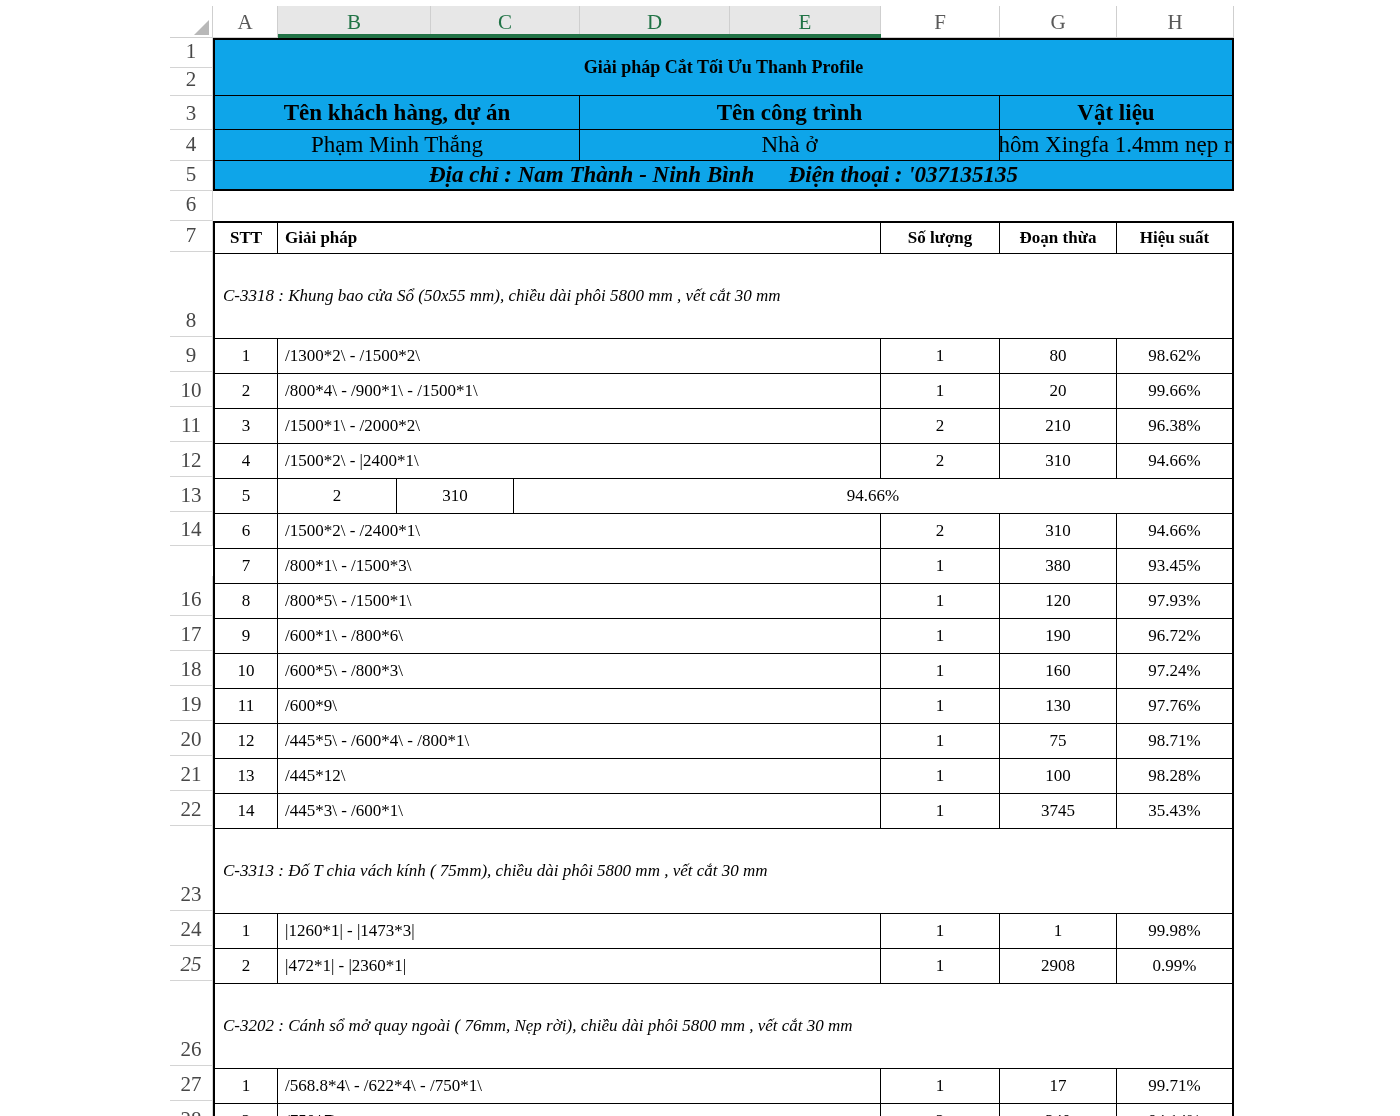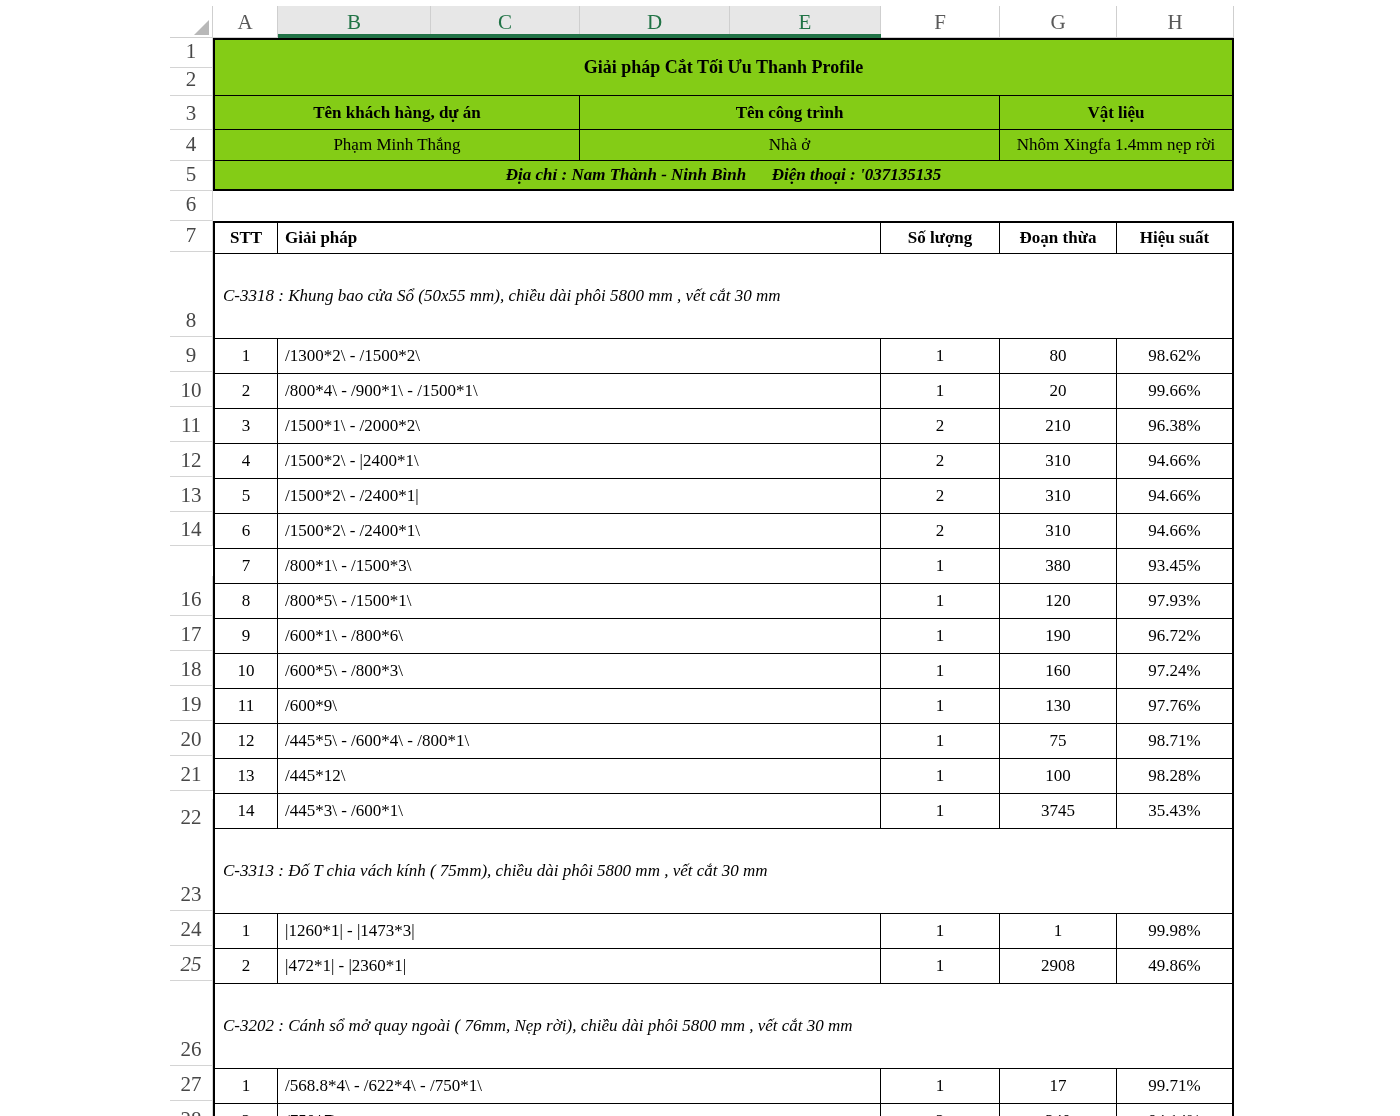--- a/index.html
+++ b/index.html
@@ -35,27 +35,27 @@
   
   .rowhead{
     position:absolute;left:170px;width:43px;box-sizing:border-box;
     display:flex;align-items:flex-end;justify-content:center;
     padding-bottom:3px;font-size:21px;color:#474747;background:#fff;
     border-right:1px solid #d4d4d4;border-bottom:1px solid #d4d4d4;
   }
   
   #top-block{
     position:absolute;left:213px;top:38px;width:1021px;height:153px;
-    box-sizing:border-box;border:2px solid #000;background:#84cc16;text-align:right;
+    box-sizing:border-box;border:2px solid #000;background:#0ea5e9;text-align:right;
   }
   .tb-row{display:flex;box-sizing:border-box;border-bottom:1.5px solid #000;}
   .tb-row:last-child{border-bottom:none;}
   .tb-cell{
     box-sizing:border-box;display:flex;align-items:center;justify-content:center;
-    font-size:17px;overflow:hidden;white-space:nowrap;
+    font-size:23px;overflow:hidden;white-space:nowrap;
   }
   .tb-cell.bd{border-right:1.5px solid #000;}
   #title-row{height:56px;}
   #title-row .tb-cell{width:100%;font-weight:bold;font-size:18px;}
   #labels-row{height:34px;font-weight:bold;}
   #values-row{height:31px;}
   .w-cust{width:365px;}
   .w-proj{width:420px;}
   .w-mat{flex:1;}
   #address-row{height:28px;}
@@ -116,21 +116,21 @@
     <div class="rowhead" style="top: 442px; height: 35px;">12</div>
     <div class="rowhead" style="top: 477px; height: 35px;">13</div>
     <div class="rowhead" style="top: 512px; height: 34px;">14</div>
     <div class="rowhead" style="top: 576px; height: 35px;">15</div>
     <div class="rowhead" style="top: 581px; height: 35px;">16</div>
     <div class="rowhead" style="top: 616px; height: 35px;">17</div>
     <div class="rowhead" style="top: 651px; height: 35px;">18</div>
     <div class="rowhead" style="top: 686px; height: 35px;">19</div>
     <div class="rowhead" style="top: 721px; height: 35px;">20</div>
     <div class="rowhead" style="top: 756px; height: 35px;">21</div>
-    <div class="rowhead" style="top: 791px; height: 35px; margin-top: 8px;">22</div>
+    <div class="rowhead" style="top: 791px; height: 35px;">22</div>
     <div class="rowhead" style="top: 826px; height: 85px; text-align: center;">23</div>
     <div class="rowhead" style="top: 911px; height: 35px;">24</div>
     <div class="rowhead" style="top: 946px; height: 35px; font-style: italic;">25</div>
     <div class="rowhead" style="top: 981px; height: 85px;">26</div>
     <div class="rowhead" style="top: 1066px; height: 35px;">27</div>
     <div class="rowhead" style="top: 1101px; height: 35px;">28</div>
   </div>
 
 <div id="top-block">
   <div class="tb-row" id="title-row">
@@ -186,21 +186,20 @@
     </div>
     <div class="mt-row">
       <div class="mt-cell c-stt">4</div>
       <div class="mt-cell c-sol">/1500*2\ - |2400*1\</div>
       <div class="mt-cell c-qty">2</div>
       <div class="mt-cell c-left">310</div>
       <div class="mt-cell c-eff">94.66%</div>
     </div>
     <div class="mt-row">
       <div class="mt-cell c-stt">5</div>
-      <div class="mt-cell c-sol">/1500*2\ - /2400*1|</div>
       <div class="mt-cell c-qty">2</div>
       <div class="mt-cell c-left">310</div>
       <div class="mt-cell c-eff">94.66%</div>
     </div>
     <div class="mt-row">
       <div class="mt-cell c-stt">6</div>
       <div class="mt-cell c-sol">/1500*2\ - /2400*1\</div>
       <div class="mt-cell c-qty">2</div>
       <div class="mt-cell c-left">310</div>
       <div class="mt-cell c-eff">94.66%</div>
@@ -269,21 +268,21 @@
       <div class="mt-cell c-sol">|1260*1| - |1473*3|</div>
       <div class="mt-cell c-qty">1</div>
       <div class="mt-cell c-left">1</div>
       <div class="mt-cell c-eff">99.98%</div>
     </div>
     <div class="mt-row">
       <div class="mt-cell c-stt">2</div>
       <div class="mt-cell c-sol">|472*1| - |2360*1|</div>
       <div class="mt-cell c-qty">1</div>
       <div class="mt-cell c-left">2908</div>
-      <div class="mt-cell c-eff">49.86%</div>
+      <div class="mt-cell c-eff">0.99%</div>
     </div>
     <div class="mt-row section">
       <div class="mt-cell c-section">C-3202 : Cánh sổ mở quay ngoài ( 76mm, Nẹp rời), chiều dài phôi 5800 mm , vết cắt 30 mm</div>
     </div>
     <div class="mt-row">
       <div class="mt-cell c-stt">1</div>
       <div class="mt-cell c-sol">/568.8*4\ - /622*4\ - /750*1\</div>
       <div class="mt-cell c-qty">1</div>
       <div class="mt-cell c-left">17</div>
       <div class="mt-cell c-eff">99.71%</div>

